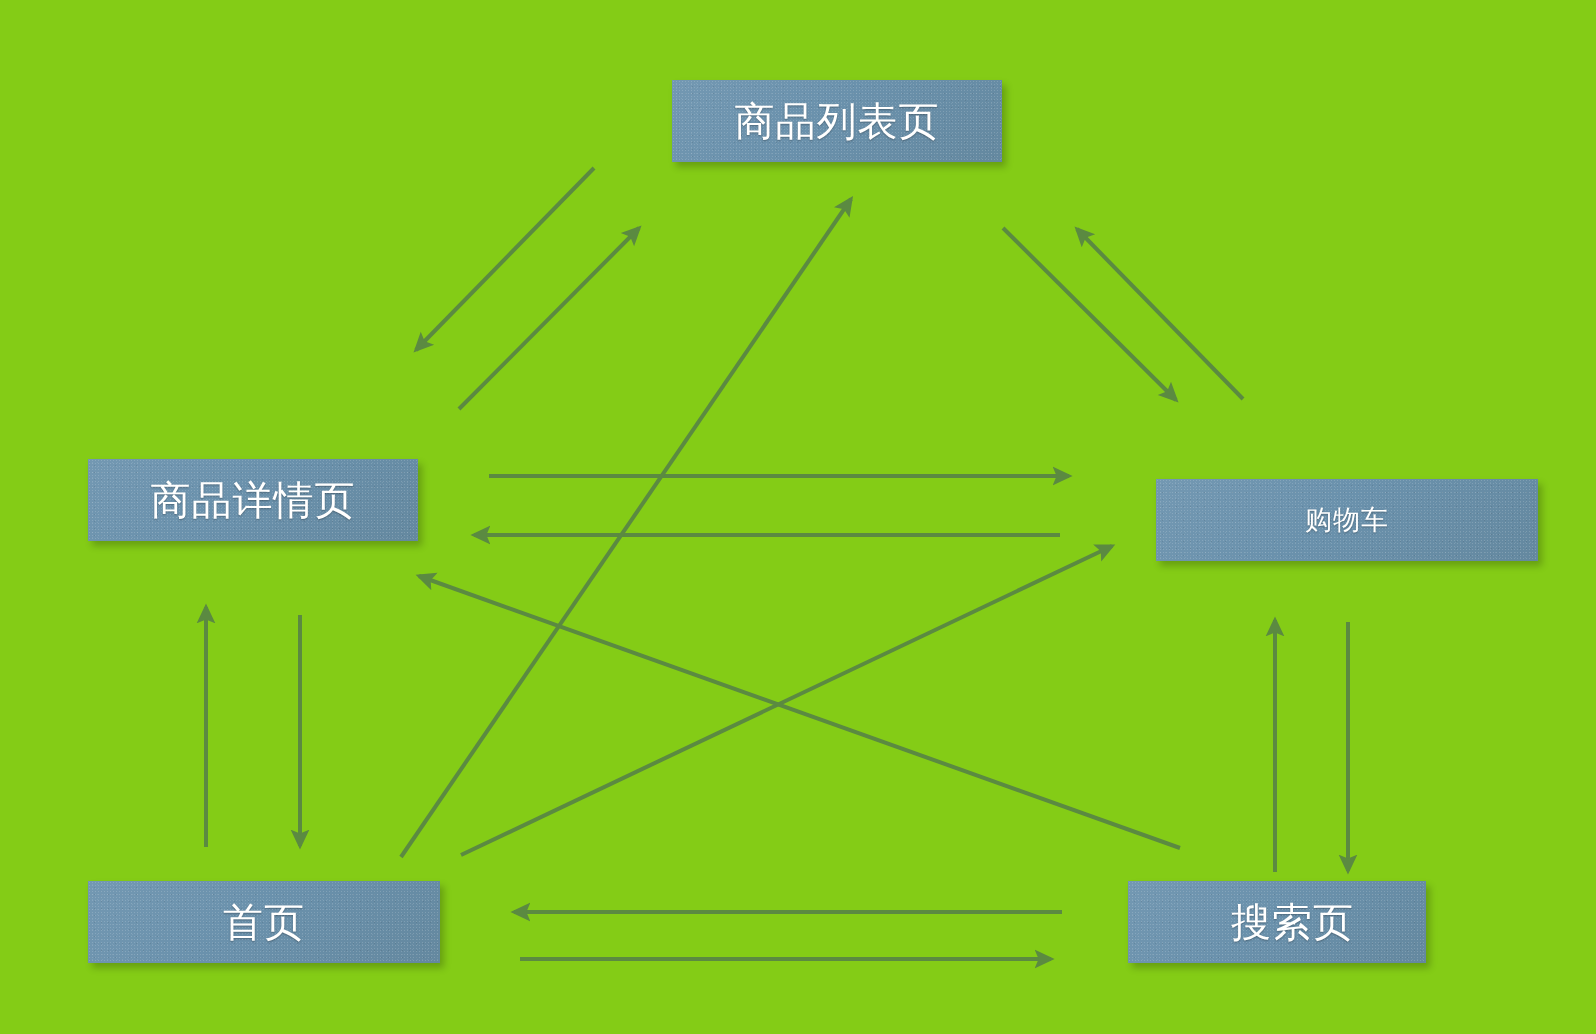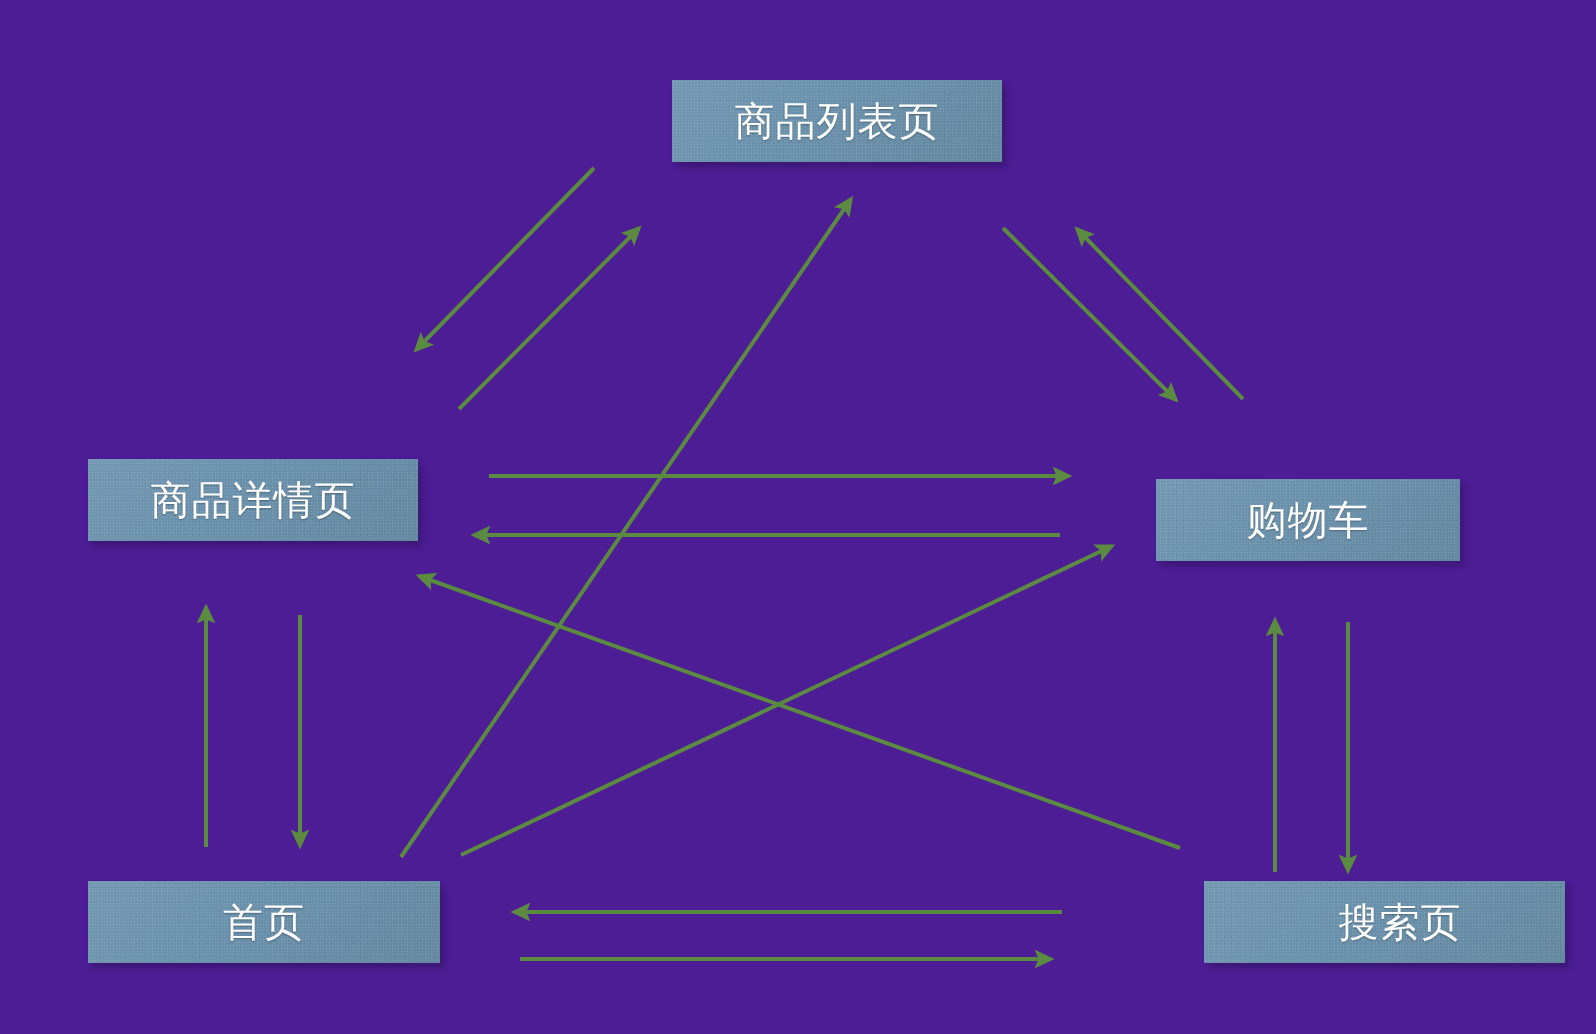--- a/index.html
+++ b/index.html
@@ -7,21 +7,21 @@
     padding: 0;
     background: #ffffff;
   }
   body {
     font-family: "Liberation Sans", "DejaVu Sans", sans-serif;
   }
   #canvas {
     position: relative;
     width: 1596px;
     height: 1034px;
-    background: #4c1d95;
+    background: #84cc16;
     overflow: hidden;
   }
   #edges {
     position: absolute;
     left: 0;
     top: 0;
     width: 1596px;
     height: 1034px;
   }
   .node {
@@ -84,25 +84,25 @@
         <line x1="1180" y1="848" x2="419" y2="576" stroke="#5b8a41" stroke-width="4" stroke-linecap="butt" marker-end="url(#ah)"></line>
       </g>
   </svg>
 
   <div class="node" style="left: 672px; top: 80px; width: 330px; height: 82px; font-size: 40px;">
     <span>商品列表页</span>
   </div>
   <div class="node" style="left: 88px; top: 459px; width: 330px; height: 82px; font-size: 40px;">
     <span>商品详情页</span>
   </div>
-  <div class="node" style="left: 1156px; top: 479px; width: 304px; height: 82px; font-size: 40px;">
+  <div class="node" style="left: 1156px; top: 479px; width: 382px; height: 82px; font-size: 27px;">
     <span>购物车</span>
   </div>
   <div class="node" style="left: 88px; top: 881px; width: 352px; height: 82px; font-size: 40px;">
     <span>首页</span>
   </div>
-  <div class="node" style="left: 1204px; top: 881px; width: 361px; height: 82px; font-size: 40px; padding-left: 31px;">
+  <div class="node" style="left: 1128px; top: 881px; width: 298px; height: 82px; font-size: 40px; padding-left: 31px;">
     <span>搜索页</span>
   </div>
 
   <div class="wmark" style="left:1330px; top:1003px;"></div>
 
 </div>
 
 </body></html>

